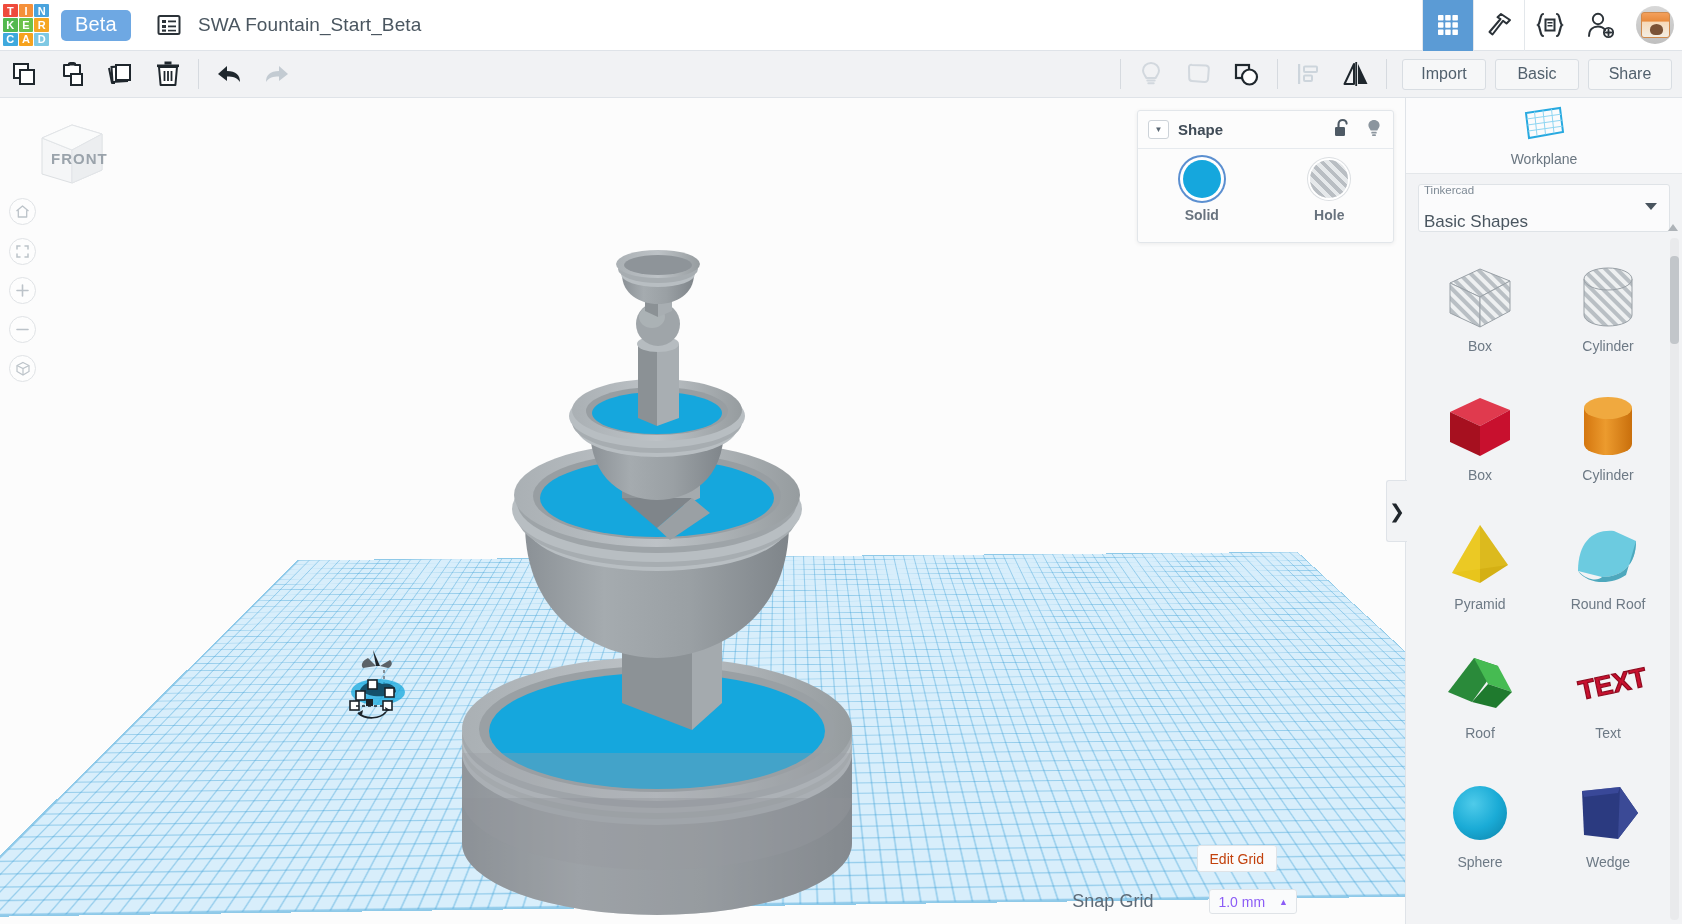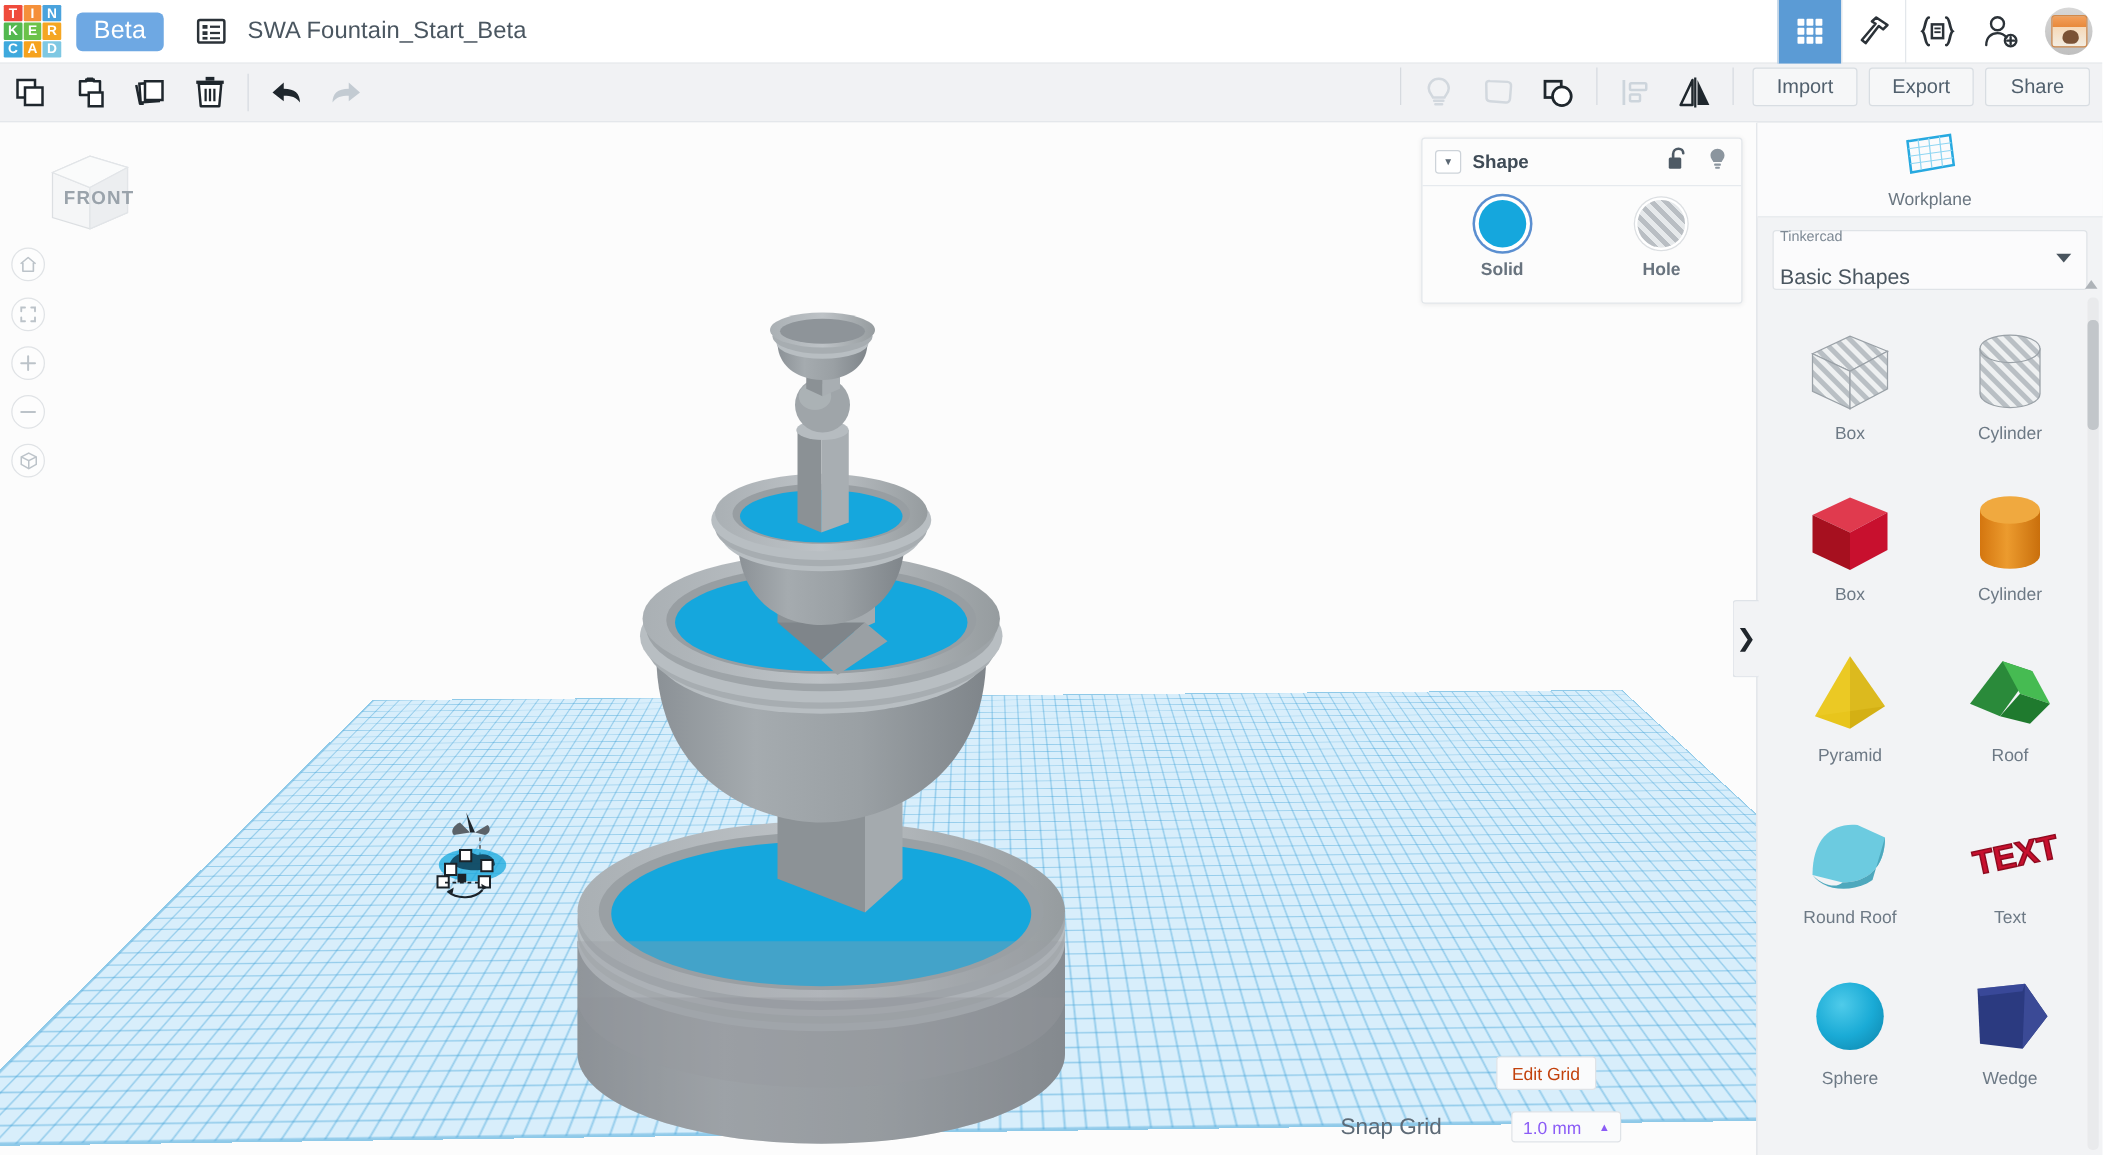--- a/index.html
+++ b/index.html
@@ -85,21 +85,21 @@
     display: flex; align-items: center;
   }
   .t2-group { display: flex; align-items: center; height: 47px; }
   .t2-sep { width: 1px; height: 30px; background: #d6dadf; margin: 0 6px; }
   .t2-btn {
     width: 48px; height: 40px;
     display: flex; align-items: center; justify-content: center;
     cursor: pointer; border-radius: 3px;
   }
   .t2-btn.disabled { cursor: default; }
-  .t2-right { margin-left: auto; display: flex; padding-right: 10px; }
+  .t2-right { margin-left: auto; display: flex; align-items: center; padding-right: 10px; }
   .pill-btn {
     height: 31px; min-width: 84px; padding: 0 16px;
     display: flex; align-items: center; justify-content: center;
     border: 1px solid #d8dde2; background: #f6f7f8; border-radius: 3px;
     color: #51606d; font-size: 16px; margin-left: 9px; cursor: pointer;
   }
 
   
   .canvas {
     position: absolute; left: 0; top: 98px;
@@ -410,21 +410,21 @@
       </div>
       <div class="t2-btn">
         <svg width="30" height="26" viewBox="0 0 30 26">
           <path d="M13 3 L13 23 L3.5 23 Z" fill="none" stroke="#1f272d" stroke-width="2" stroke-linejoin="round"></path>
           <path d="M17 3 L17 23 L26.5 23 Z" fill="#1f272d"></path>
           <rect x="14.3" y="1" width="1.8" height="24" fill="#1f272d"></rect>
         </svg>
       </div>
       <div class="t2-sep"></div>
       <div class="pill-btn">Import</div>
-      <div class="pill-btn">Export</div>
+      <div class="pill-btn">Basic</div>
       <div class="pill-btn">Share</div>
     </div>
   </div>
 
   <div class="canvas">
 
     <div class="viewcube">
       <svg width="76" height="70" viewBox="0 0 76 70">
         <path d="M10 18 L40 5 L70 14 L70 50 L40 63 L10 54 Z" fill="#f5f6f7" stroke="#dcdfe2" stroke-width="1"></path>
         <path d="M10 18 L40 30 L70 14" fill="none" stroke="#dcdfe2" stroke-width="1"></path>
@@ -690,36 +690,36 @@
             <path d="M40 10 L40 68 L68 50 Z" fill="#d4b014"></path>
             <path d="M40 10 L12 58 L68 50 Z" fill="#f2d83a" opacity="0.25"></path>
           </svg>
         </div>
         <span>Pyramid</span>
       </div>
 
       <div class="shape-cell">
         <div class="shape-thumb">
           <svg width="80" height="80" viewBox="0 0 80 80">
+            <path d="M10 56 C10 26 26 14 46 16 L68 26 C68 50 54 62 34 62 Z" fill="#6ccbe0"></path>
+            <path d="M10 56 C20 66 30 66 34 62 C54 62 68 50 68 26 L58 60 C44 70 20 70 10 56 Z" fill="#4ea8bd"></path>
+          </svg>
+        </div>
+        <span>Round Roof</span>
+      </div>
+
+      <div class="shape-cell">
+        <div class="shape-thumb">
+          <svg width="80" height="80" viewBox="0 0 80 80">
             <path d="M8 48 L34 14 L58 22 L32 58 Z" fill="#2a8a3a"></path>
             <path d="M34 14 L58 22 L72 48 L48 40 Z" fill="#46bb52"></path>
             <path d="M32 58 L48 40 L72 48 L56 64 Z" fill="#1f7a2e"></path>
           </svg>
         </div>
         <span>Roof</span>
-      </div>
-
-      <div class="shape-cell">
-        <div class="shape-thumb">
-          <svg width="80" height="80" viewBox="0 0 80 80">
-            <path d="M10 56 C10 26 26 14 46 16 L68 26 C68 50 54 62 34 62 Z" fill="#6ccbe0"></path>
-            <path d="M10 56 C20 66 30 66 34 62 C54 62 68 50 68 26 L58 60 C44 70 20 70 10 56 Z" fill="#4ea8bd"></path>
-          </svg>
-        </div>
-        <span>Round Roof</span>
       </div>
 
       <div class="shape-cell">
         <div class="shape-thumb">
           <svg width="80" height="80" viewBox="0 0 80 80">
             <g transform="rotate(-12 40 40)">
               <text x="10" y="50" font-family="'Liberation Sans',sans-serif" font-size="27" font-weight="bold" fill="#c8102e" stroke="#8e0a1f" stroke-width="1.2">TEXT</text>
             </g>
           </svg>
         </div>

